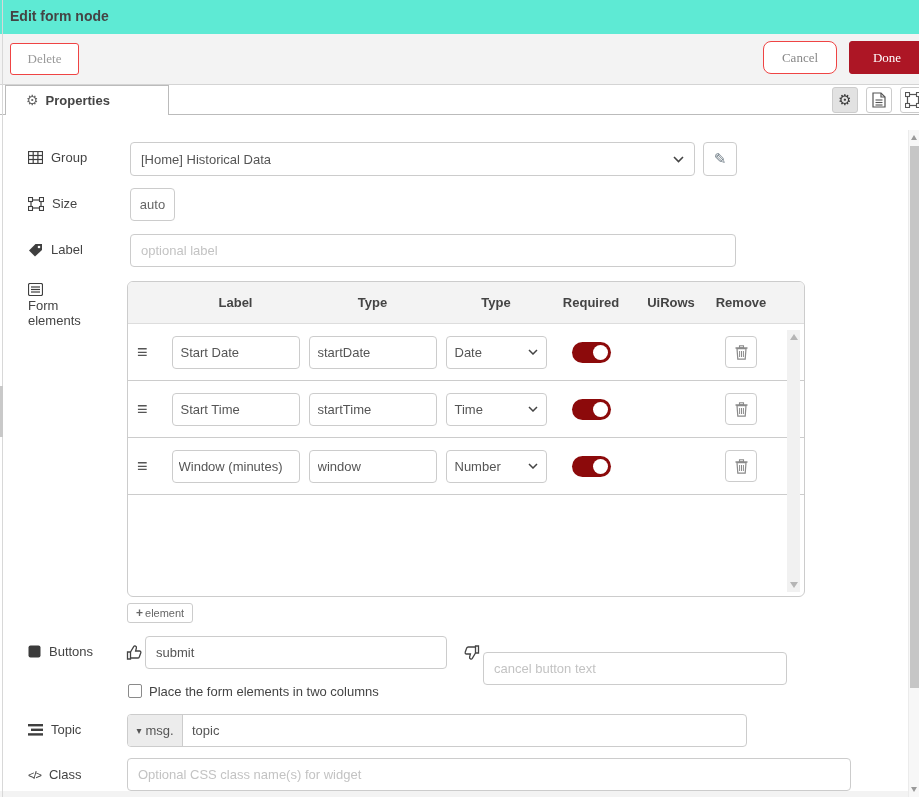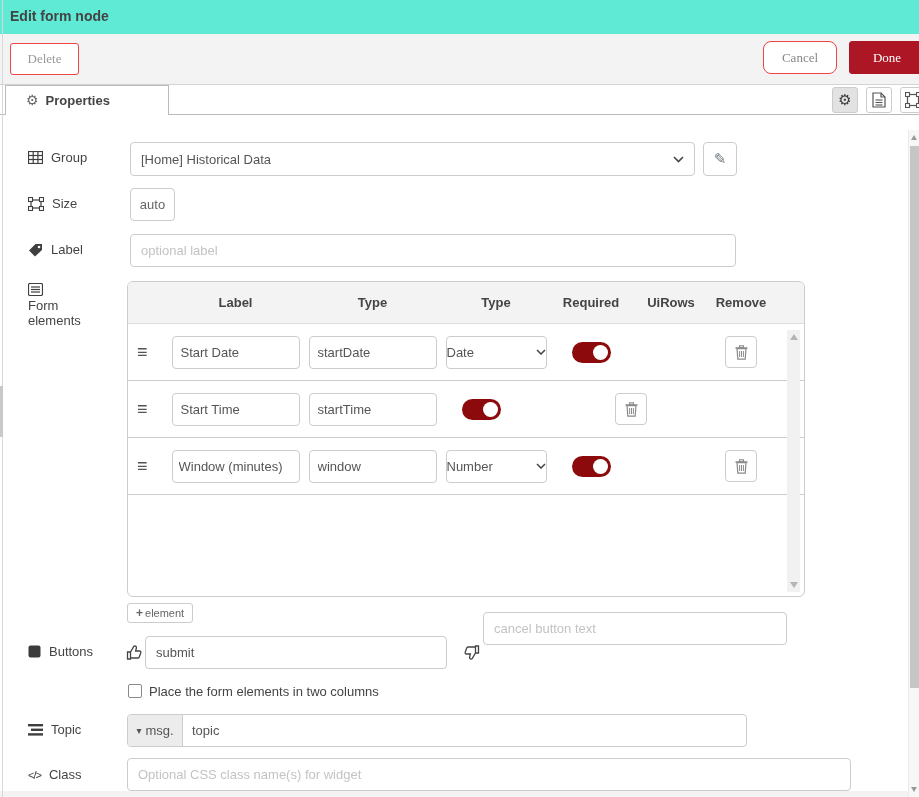--- a/index.html
+++ b/index.html
@@ -67,41 +67,41 @@
              border:1px solid #ccc; border-radius:6px; background:#fff; overflow:hidden; }
   .elhead { height:42px; background:#f3f3f3; border-bottom:1px solid #ddd; display:flex;
             align-items:center; font-size:13px; font-weight:bold; color:#444; padding-left:9px; }
   .elhead span { text-align:center; }
   .c0{width:30px;} .c1{width:137px;} .c2{width:137px;} .c3{width:110px;} .c4{width:80px;} .c5{width:80px;} .c6{width:60px;}
   .elrow { display:flex; align-items:center; height:57px; border-bottom:1px solid #ccc;
            padding-left:9px; }
   .elrow .cell { display:flex; align-items:center; justify-content:center; }
   .drag { font-size:18px; color:#555; cursor:grab; width:30px; text-align:left; }
   .elrow .input { width:128px; height:33px; padding:0 8px; }
-  .elrow .fsel { width:101px; height:33px; padding:0 0; }
+  .elrow .fsel { width:101px; height:33px; padding:0 8px; }
   .toggle { width:39px; height:21px; border-radius:11px; background:#8C0A0B; position:relative; cursor:pointer; }
   .toggle .knob { position:absolute; right:3px; top:3px; width:15px; height:15px; border-radius:50%; background:#fff; }
   .trash-btn { width:32px; height:32px; border:1px solid #ccc; border-radius:4px; background:#fff;
                display:flex; align-items:center; justify-content:center; }
   .tscroll { position:absolute; right:4px; top:48px; width:13px; height:262px; background:#f1f1f1; }
   .tarr { width:0; height:0; position:absolute; left:3px; }
   .tarr-up { top:4px; border-left:4px solid transparent; border-right:4px solid transparent; border-bottom:6px solid #b5b5b5; }
   .tarr-dn { bottom:4px; border-left:4px solid transparent; border-right:4px solid transparent; border-top:6px solid #b5b5b5; }
 
   .add-el { position:absolute; left:127px; top:603px; height:20px; border:1px solid #ccc;
             border-radius:3px; background:#fff; color:#666; font-size:11px; padding:0 8px;
             font-family:inherit;text-align:center; }
   .add-el b { font-size:12px; margin-right:2px; }
 
   
   .thumb { position:absolute; width:17px; height:17px; }
   .thumb-up { left:126px; top:644px; }
   .thumb-dn { left:463px; top:644px; }
   .submit-input { position:absolute; left:145px; top:636px; width:302px; height:33px; }
-  .cancelbtn-input { position:absolute; left:483px; top:612px; width:304px; height:33px; }
+  .cancelbtn-input { position:absolute; left:483px; top:652px; width:304px; height:33px; }
 
   .cbox { position:absolute; left:128px; top:684px; width:14px; height:14px;
           border:1px solid #8a8a8a; border-radius:2px; background:#fff; cursor:pointer; }
   .cbox-lbl { position:absolute; left:149px; top:684px; font-size:13px; color:#444; }
 
   
   .typed { position:absolute; left:127px; top:714px; width:620px; height:33px;
            border:1px solid #ccc; border-radius:4px; background:#fff; display:flex; overflow:hidden; }
   .typed-prefix { width:55px; background:#ececec; border-right:1px solid #ccc; display:flex;
                   align-items:center; justify-content:center; gap:4px; font-size:13px; color:#555; cursor:pointer; }
@@ -252,20 +252,28 @@
 
     <div class="elrow">
       <div class="cell c0">
           <span class="drag">≡</span>
         </div>
       <div class="cell c1">
           <input class="input" value="Start Time" style="">
         </div>
       <div class="cell c2">
           <input class="input" value="startTime" style="">
+        </div>
+      <div class="cell c3">
+          <div class="fsel">
+        <span>Time</span>
+        <svg width="10" height="6" viewBox="0 0 10 6">
+              <polyline points="1,1 5,5 9,1" fill="none" stroke="#444" stroke-width="1.5"></polyline>
+            </svg>
+      </div>
         </div>
       <div class="cell c4">
           <div class="toggle">
             <div class="knob"></div>
           </div>
         </div>
       <div class="cell c5"></div>
       <div class="cell c6">
           <div class="trash-btn">
         <svg width="13" height="15" viewBox="0 0 13 15">

